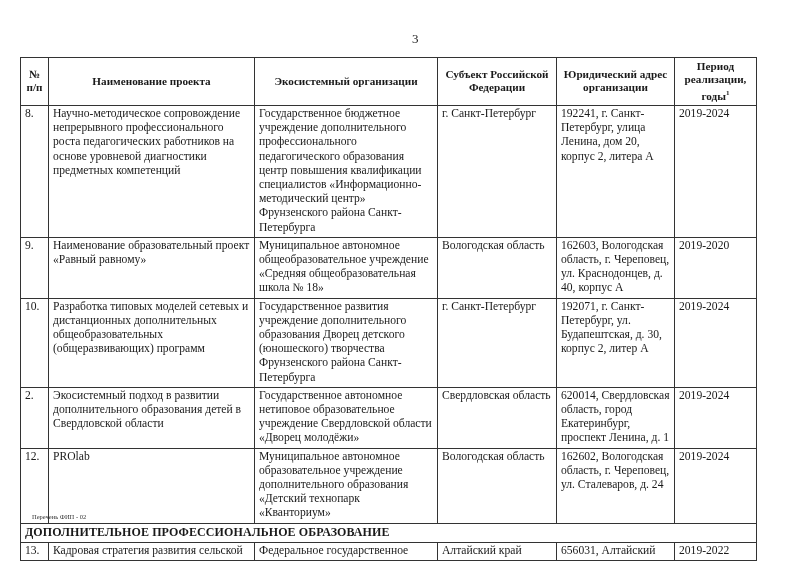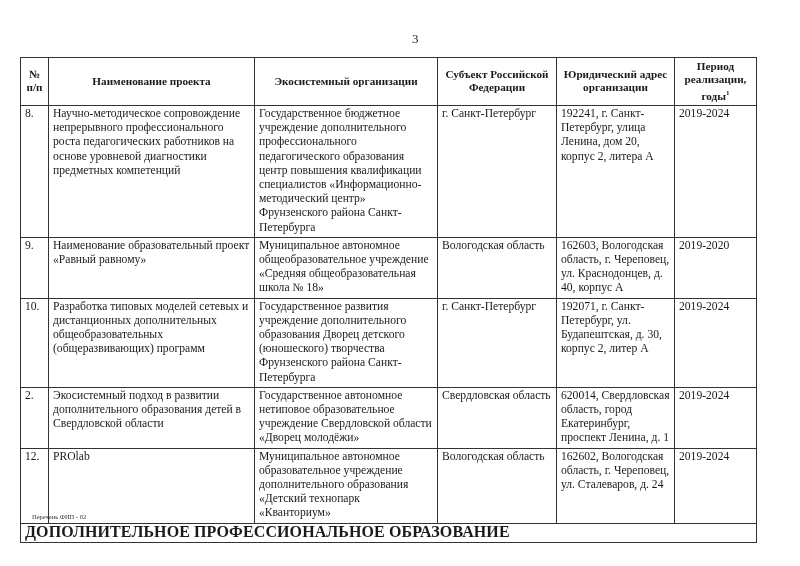--- a/index.html
+++ b/index.html
@@ -8,21 +8,21 @@
   .page-number { position: absolute; left: 412px; top: 31px; font-size: 13px; }
   table.main { position: absolute; left: 20px; top: 57px; width: 737px;
                border-collapse: collapse; table-layout: fixed; font-size: 11.6px; line-height: 14.2px; }
   table.main td, table.main th { border: 1px solid #333; vertical-align: top; padding: 1px 4px 2px 4px; }
   table.main th { font-weight: bold; text-align: center; vertical-align: middle; font-size: 11.2px; line-height: 13.4px; padding: 2px 3px; }
   .c-num { width: 28px; } .c-proj { width: 206px; } .c-org { width: 183px; }
   .c-subj { width: 119px; } .c-addr { width: 118px; } .c-per { width: 82px; }
   tr.hdr { height: 42px; }
   tr.r8 { height: 123px; } tr.r9 { height: 56px; } tr.r10 { height: 82px; margin-top: 45px; }
   tr.r11 { height: 56px; } tr.r12 { height: 56px; margin-left: 13px; } tr.sect { height: 19px; } tr.r13 { height: 17px; }
-  td.sect-cell { font-weight: bold; font-size: 16px; letter-spacing: 0.1px; padding-top: 1px; }
+  td.sect-cell { font-weight: bold; font-size: 12px; letter-spacing: 0.1px; padding-top: 1px; }
   sup { font-size: 7px; }
   .footer-note { position: absolute; left: 32px; top: 513px; font-size: 6.5px; color: #333; }
 </style>
 </head>
 <body>
 
 <div class="page-number">3</div>
 
 <table class="main">
   <colgroup>
@@ -79,16 +79,24 @@
     <td>12.</td>
     <td>PROlab</td>
     <td>Муниципальное автономное образовательное учреждение дополнительного образования «Детский технопарк «Кванториум»</td>
     <td>Вологодская область</td>
     <td>162602, Вологодская область, г. Череповец, ул. Сталеваров, д. 24</td>
     <td>2019-2024</td>
   </tr>
   <tr class="sect">
     <td colspan="6" class="sect-cell">ДОПОЛНИТЕЛЬНОЕ ПРОФЕССИОНАЛЬНОЕ ОБРАЗОВАНИЕ</td>
   </tr>
+  <tr class="r13">
+    <td>13.</td>
+    <td>Кадровая стратегия развития сельской</td>
+    <td>Федеральное государственное</td>
+    <td>Алтайский край</td>
+    <td>656031, Алтайский</td>
+    <td>2019-2022</td>
+  </tr>
 </tbody>
   </table>
 
 <div class="footer-note">Перечень ФИП - 02</div>
 
 </body></html>

